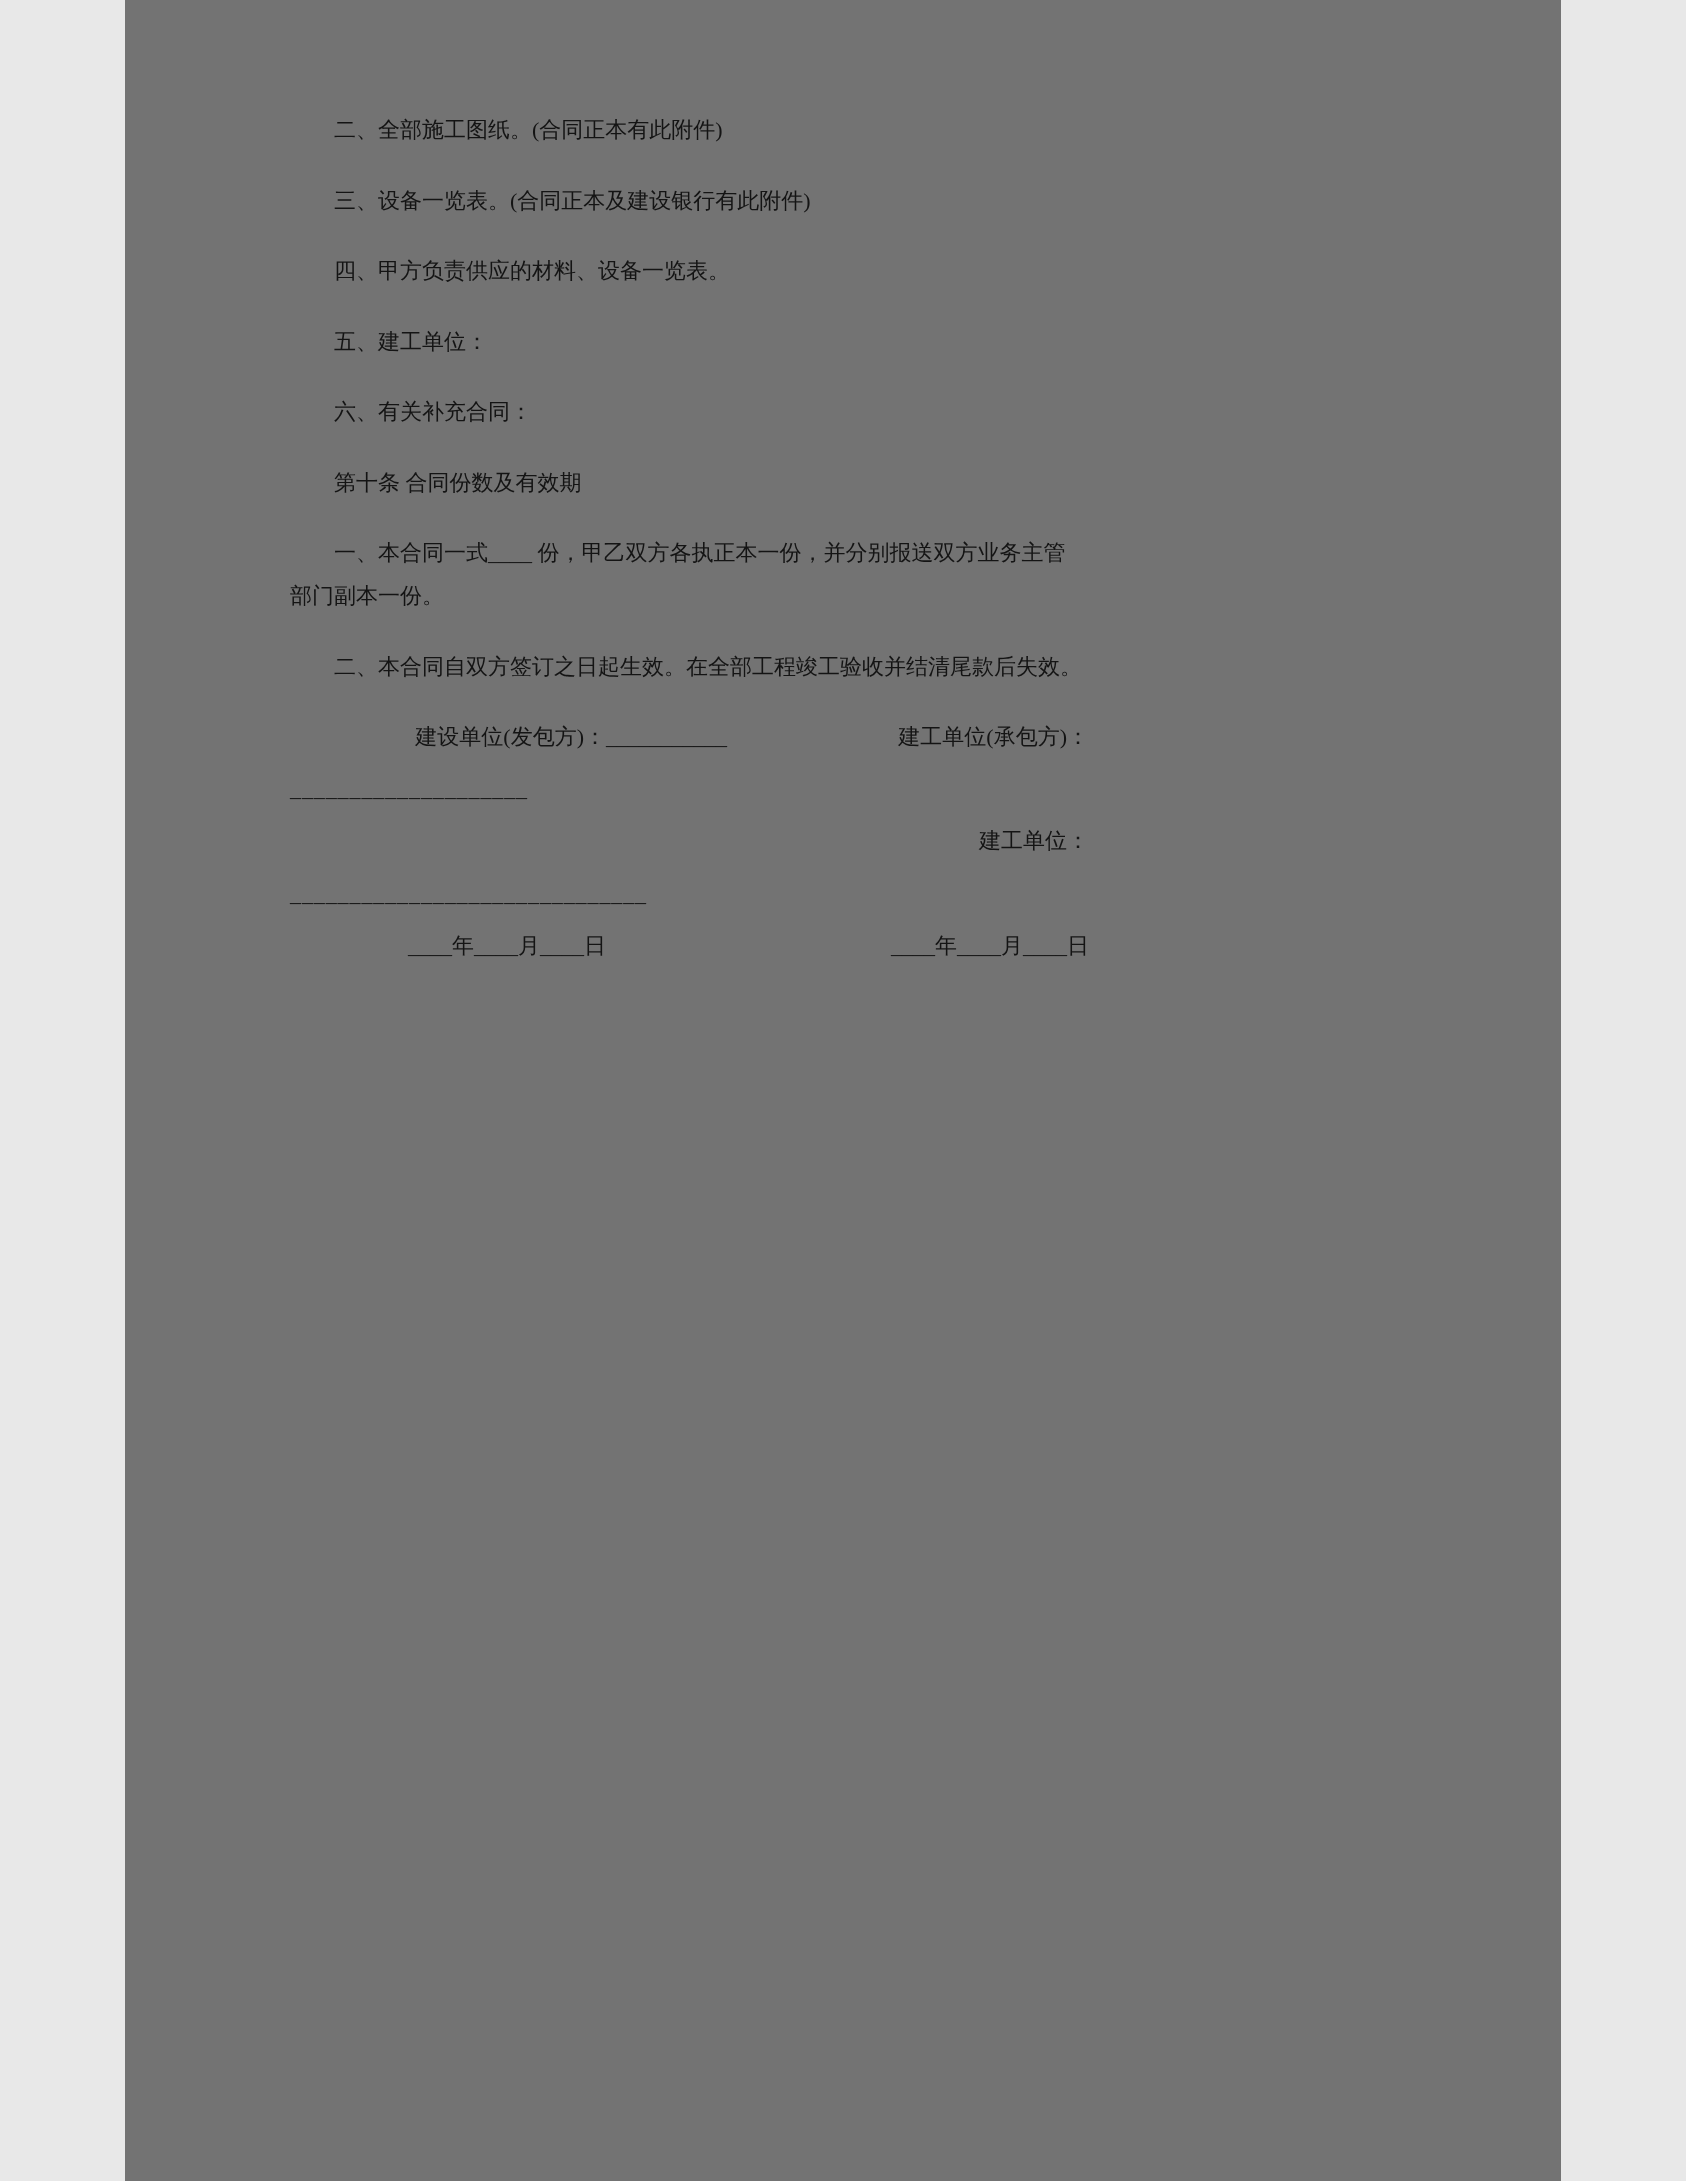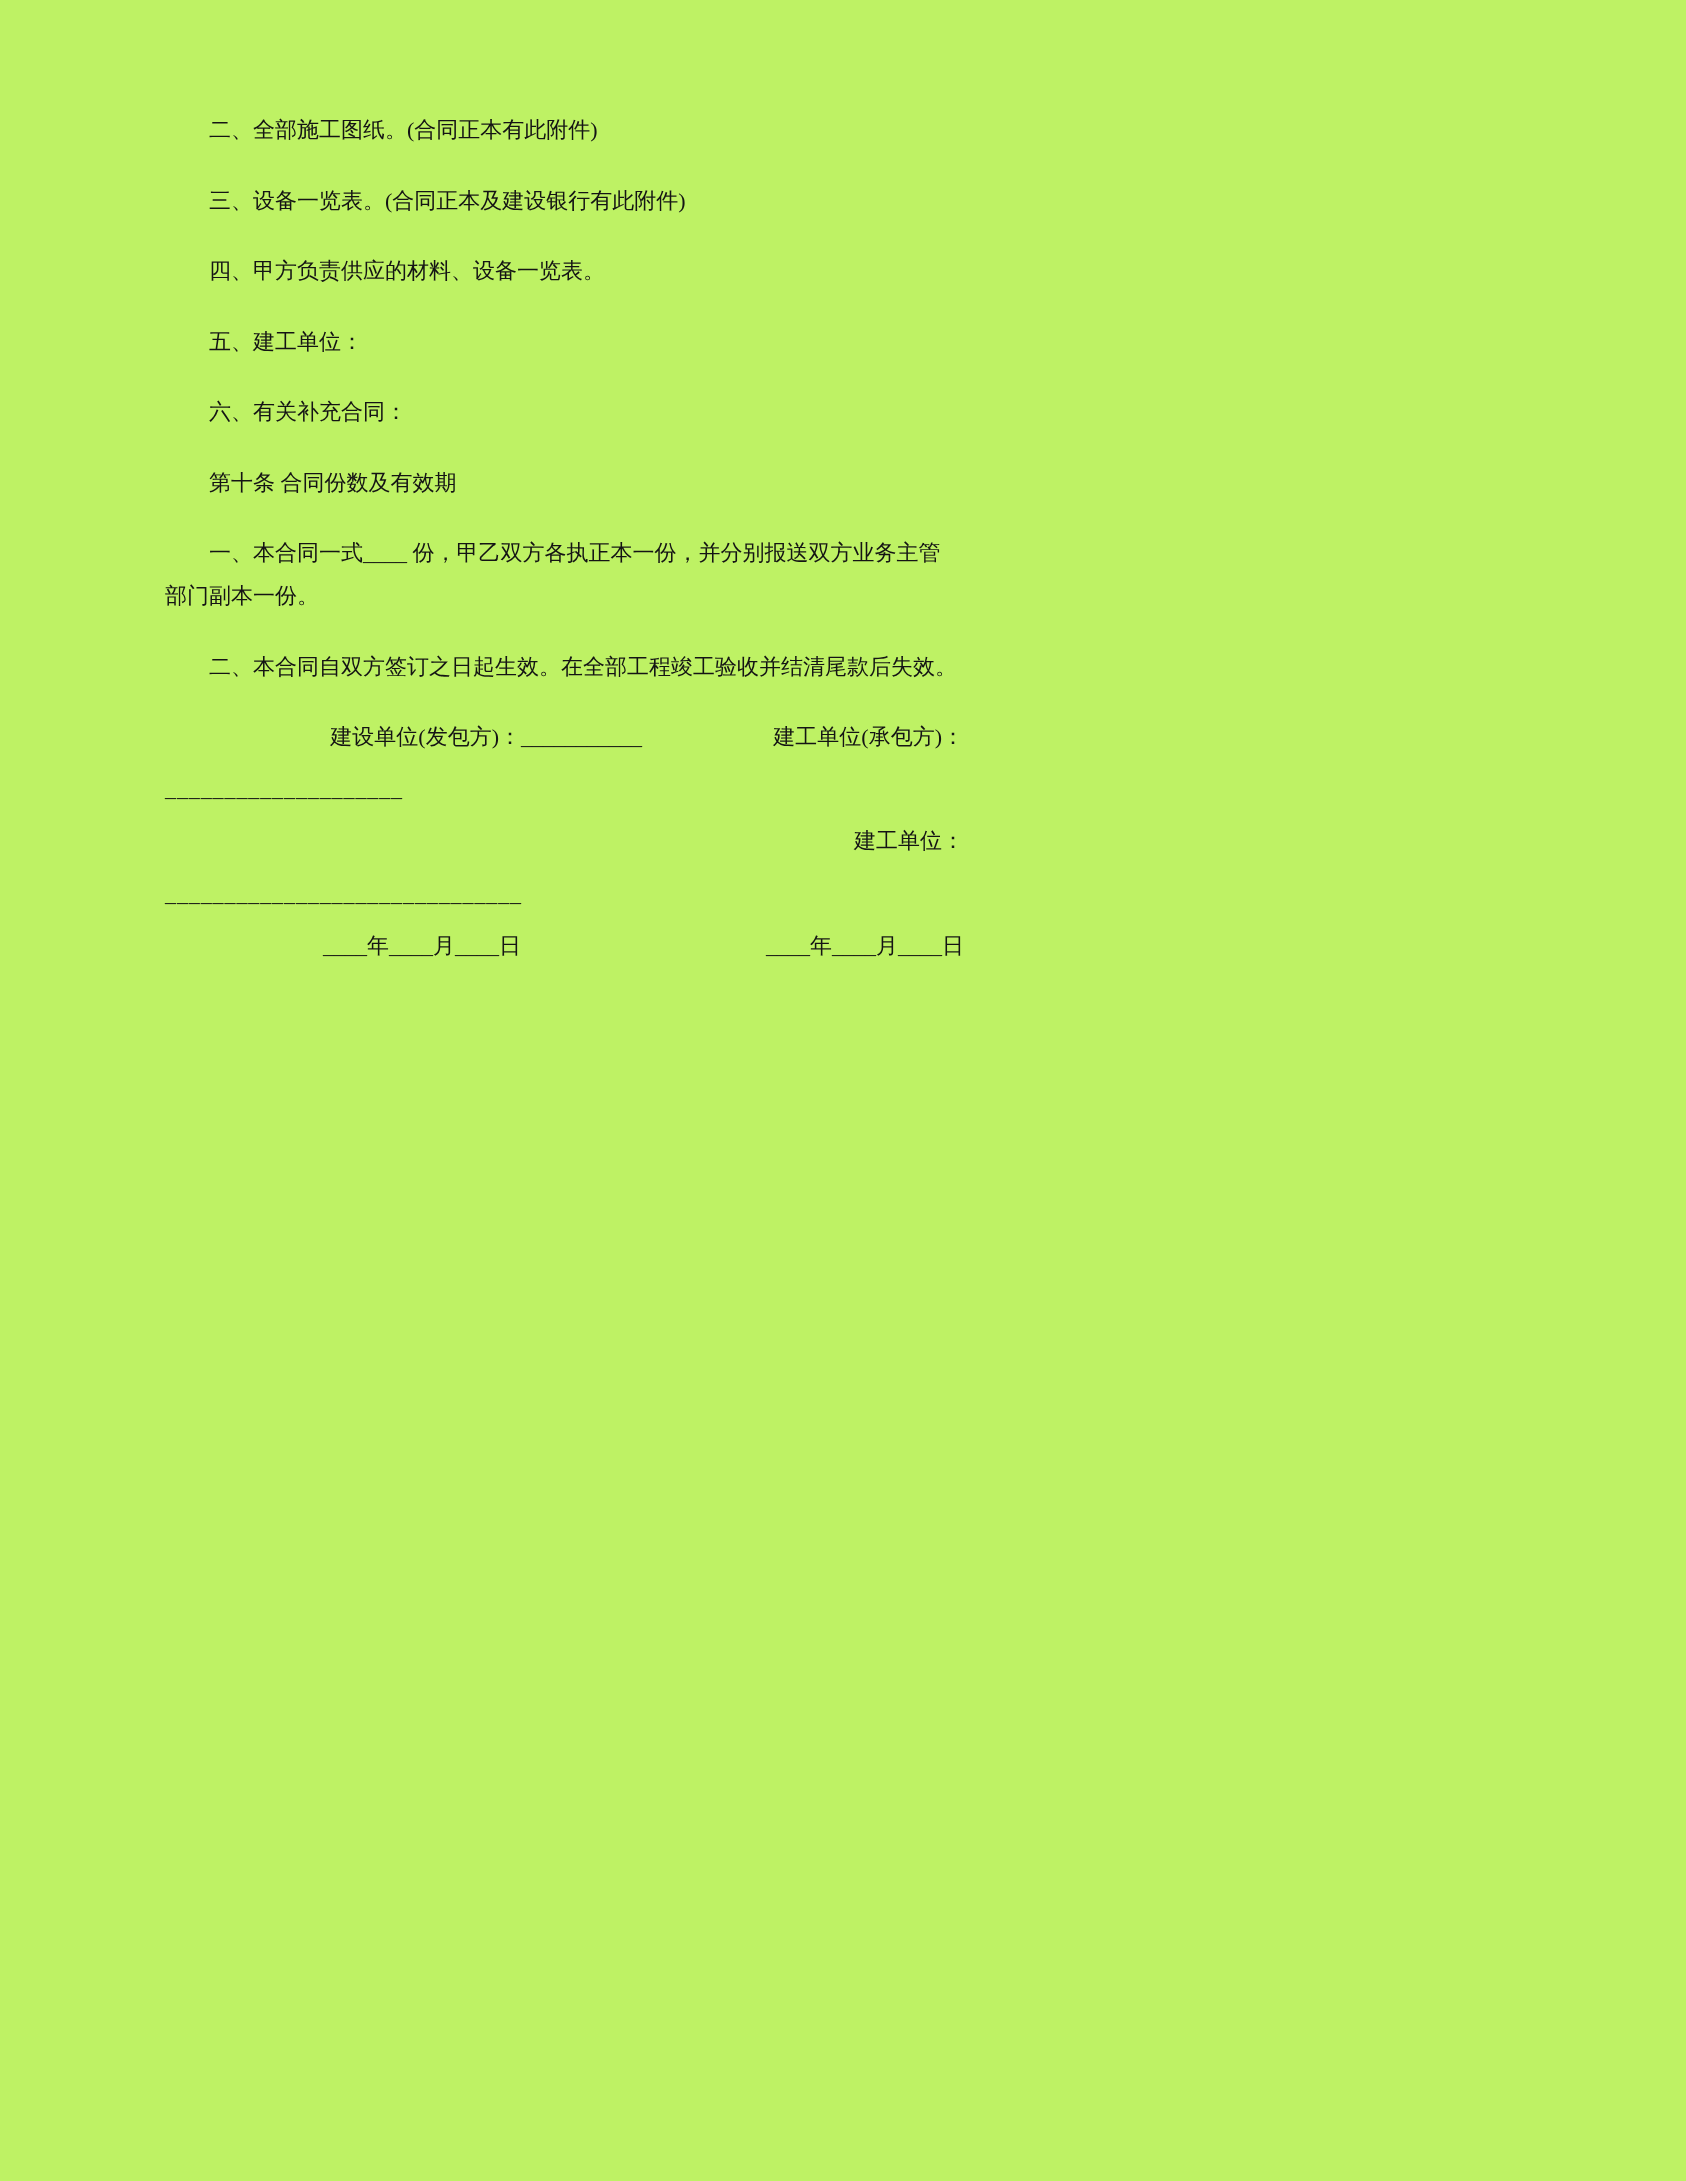--- a/index.html
+++ b/index.html
@@ -2,24 +2,24 @@
 <html style="font-size:14.7px"><head>
 <meta charset="utf-8">
 <style>
   html, body {
     margin: 0;
     padding: 0;
     background: #e8e8e8;
   }
   .page {
     position: relative;
-    width: 1686px;
+    width: 1436px;
     height: 2182px;
     margin: 0 auto;
-    background: #bef264;
+    background: #737373;
     font-family: "Liberation Serif", "DejaVu Serif", serif;
     font-size: 22px;
     color: #141414;
     overflow: hidden;
   }
   .content {
     position: absolute;
     left: 165px;
     top: 108px;
     width: 799px;
@@ -51,20 +51,21 @@
     white-space: nowrap;
     justify-content: flex-end;
   }
   .sig-left {
     flex: 0 0 487px;
     padding-left: 44px;
     box-sizing: border-box;
   }
   .sig-right {
     flex: 0 0 auto;
+    margin-left: 40px;
   }
   .sig-line-row {
     margin-bottom: 9.2px;
     text-indent: 0;
     letter-spacing: 0.9px;
   }
 </style>
 </head>
 <body>
 

